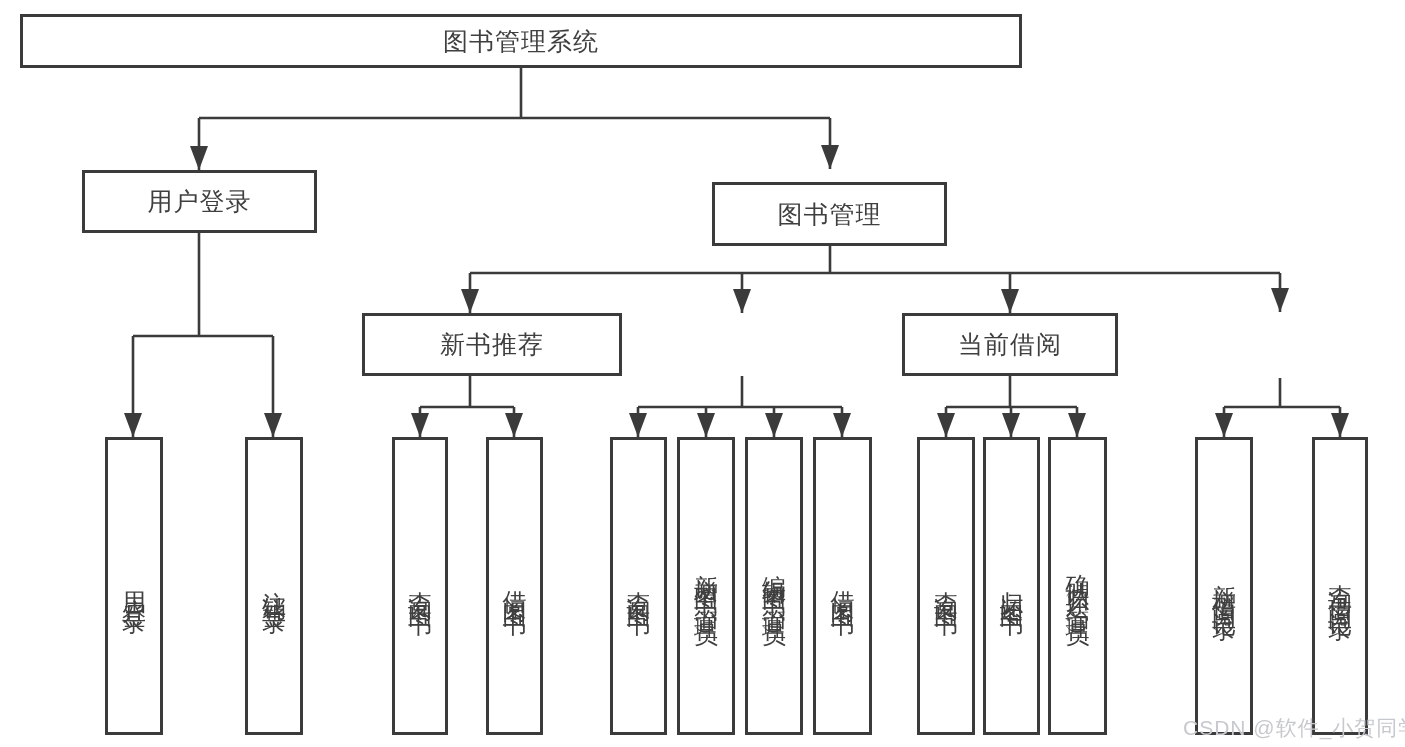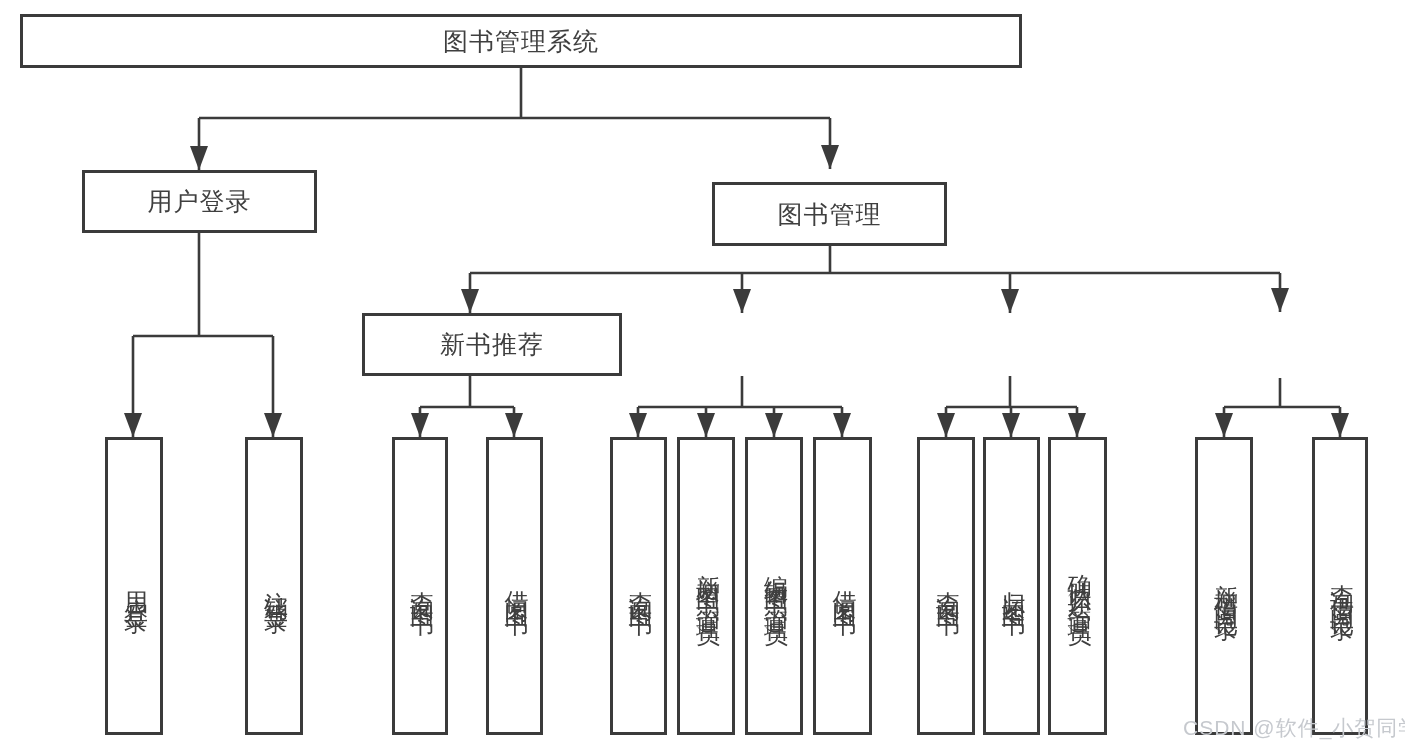--- a/index.html
+++ b/index.html
@@ -41,21 +41,20 @@
     background:#fff;
     display:flex;
     align-items:center;
     justify-content:center;
   }
   .node .label{
     font-size:25px;
     letter-spacing:1px;
     color:var(--text);
     white-space:nowrap;
-    font-family:Liberation Mono, monospace;
   }
   .leaf .label{
     writing-mode:vertical-rl;
     text-orientation:upright;
     font-size:24px;
     line-height:1;
     letter-spacing:7px;
     white-space:nowrap;
   }
   .watermark{
@@ -122,20 +121,23 @@
   <div class="node" style="left:82px;top:170px;width:235px;height:63px">
     <span class="label">用户登录</span>
   </div>
   <div class="node" style="left:712px;top:182px;width:235px;height:64px">
     <span class="label">图书管理</span>
   </div>
 
   <div class="node" style="left:362px;top:313px;width:260px;height:63px">
     <span class="label">新书推荐</span>
   </div>
+  <div class="node" style="left:902px;top:313px;width:216px;height:63px">
+    <span class="label">当前借阅</span>
+  </div>
 
   <div class="node leaf" style="left:105px;top:437px;width:58px;height:298px">
     <span class="label">用户登录</span>
   </div>
   <div class="node leaf" style="left:245px;top:437px;width:58px;height:298px">
     <span class="label">注销登录</span>
   </div>
 
   <div class="node leaf" style="left:392px;top:437px;width:56px;height:298px">
     <span class="label">查询图书</span>

